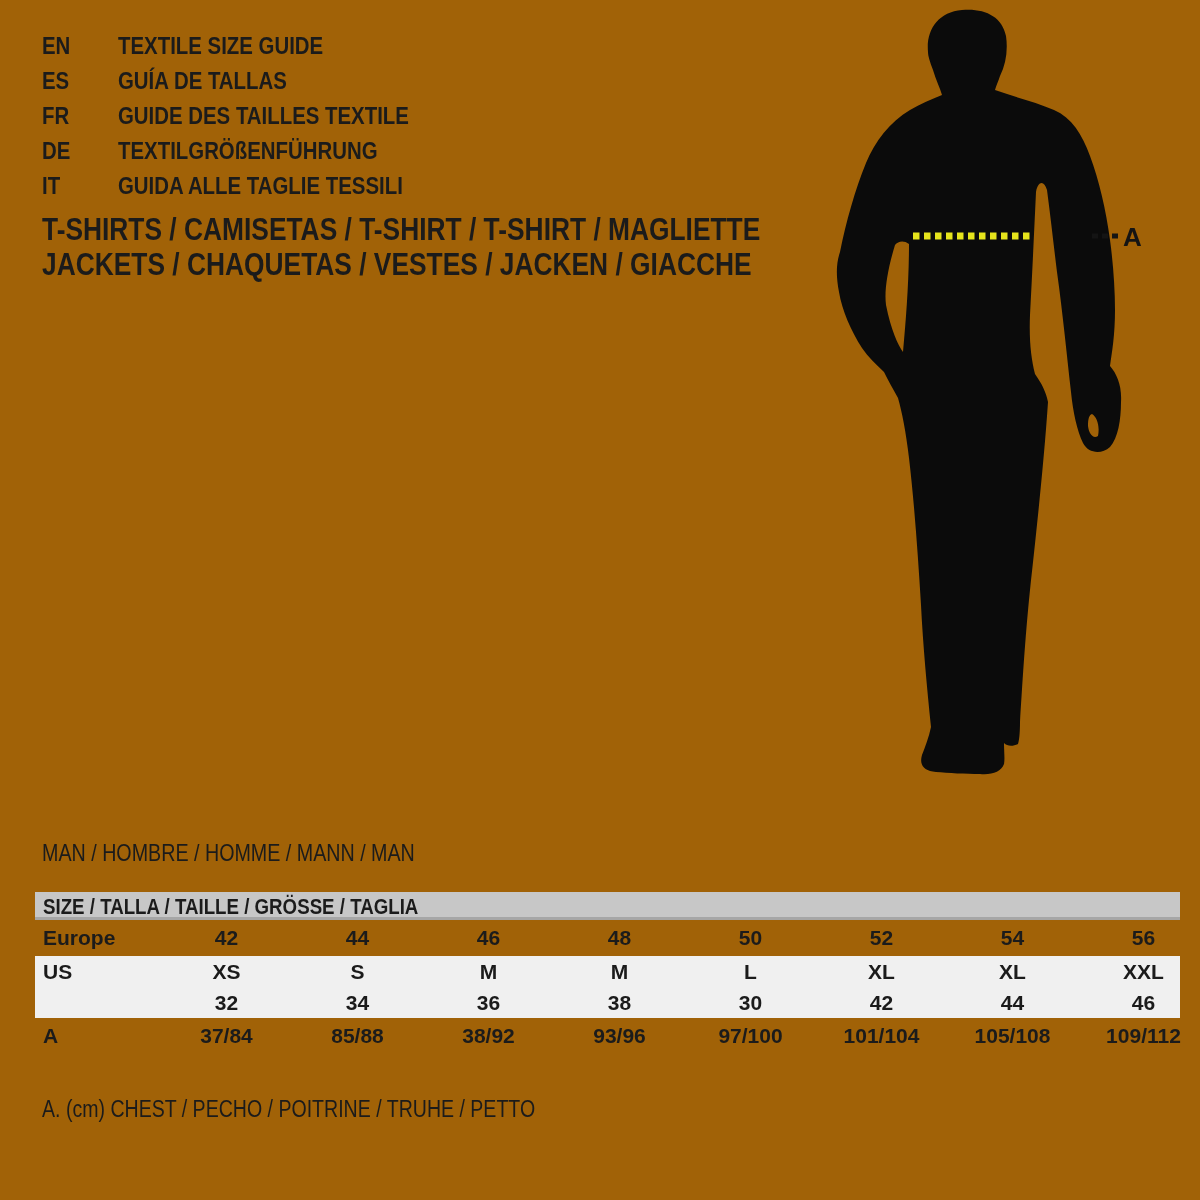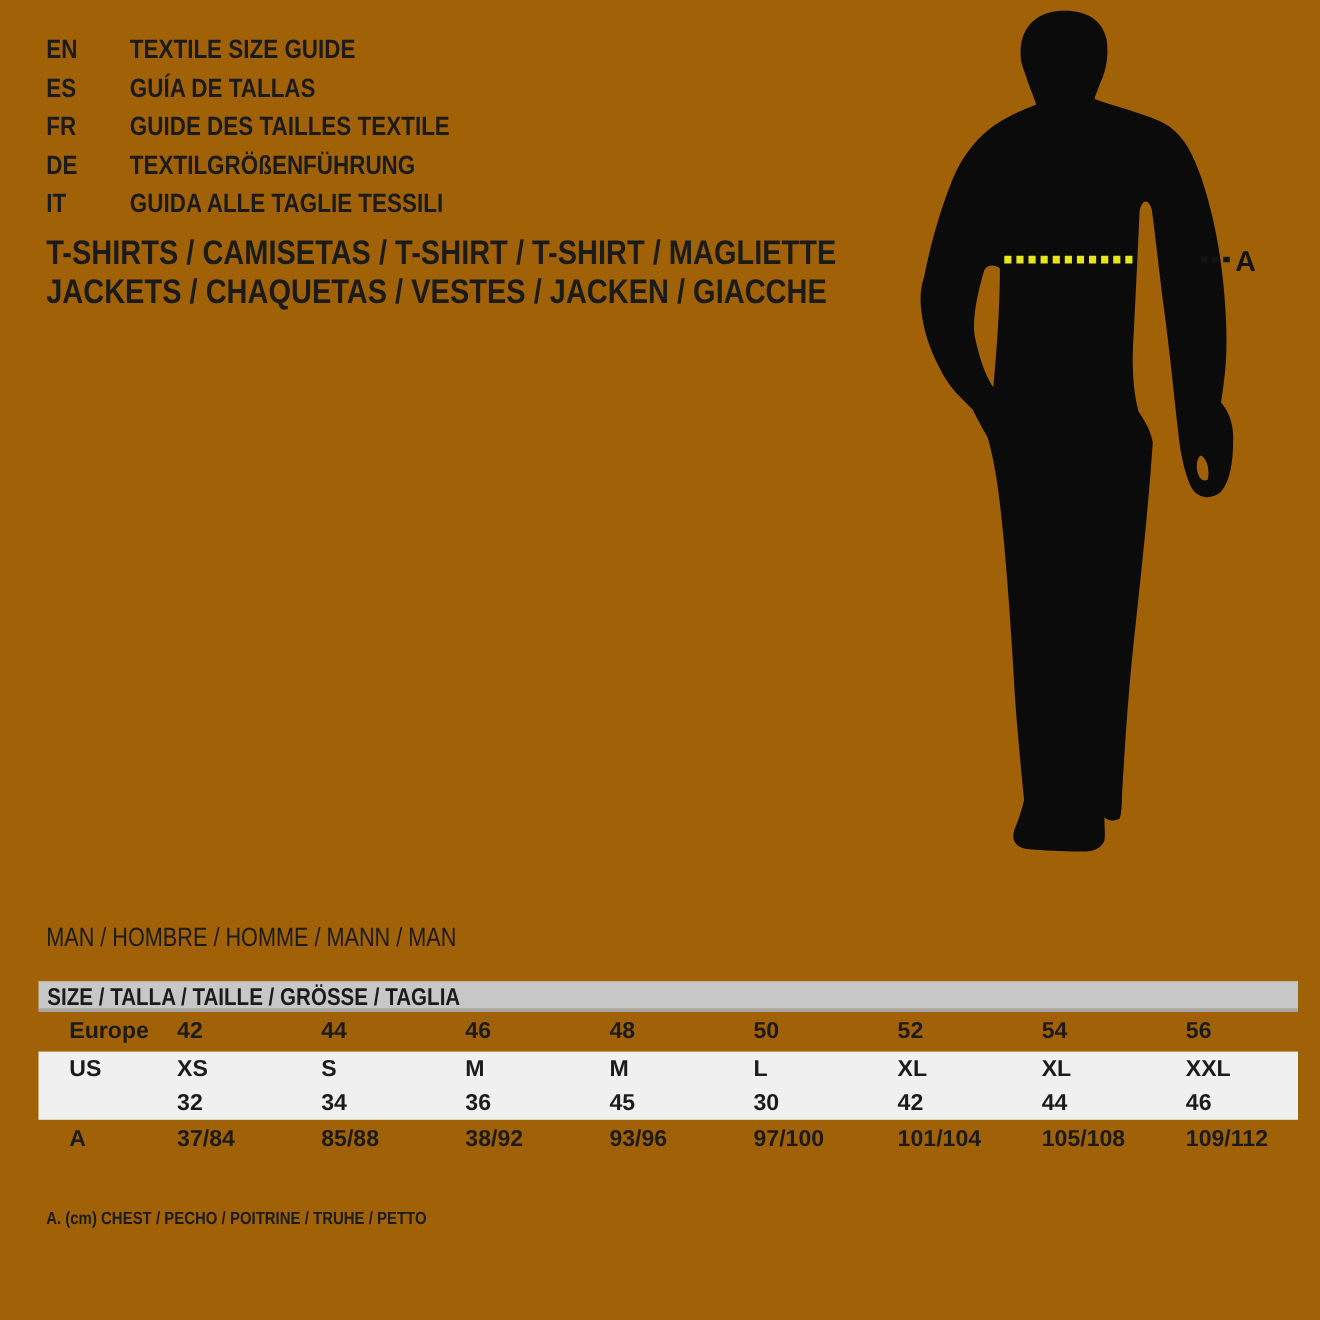--- a/index.html
+++ b/index.html
@@ -22,30 +22,30 @@
   
   #section-title{left:42px;top:840px;height:26px;line-height:26px;font-size:24px;font-weight:normal;}
   
   #size-table{left:35px;top:892px;width:1174px;}
   #table-header{
     height:28px;line-height:29px;font-size:22px;font-weight:bold;padding-left:8px;box-sizing:border-box;
     background-image:linear-gradient(#c7c7c7,#c7c7c7),linear-gradient(#a6a6a6,#a6a6a6);
     background-size:1145px 25px,1145px 3px;background-position:0 0,0 25px;background-repeat:no-repeat;
   }
   .t-row{display:grid;grid-template-columns:126px repeat(8,1fr);font-size:21px;font-weight:bold;}
-  .t-row .cell{text-align:left;overflow:visible;}
-  .t-row .label{text-align:left;padding-left:8px;margin-left:20px;}
+  .t-row .cell{text-align:center;overflow:visible;}
+  .t-row .label{text-align:left;padding-left:8px;}
   .row-h36{height:36px;line-height:36px;}
   .row-h31{height:31px;line-height:31px;}
   #stripe-band{
     background-image:linear-gradient(#f0f0f0,#f0f0f0);
     background-size:1145px 100%;background-repeat:no-repeat;
   }
   
-  #footer-note{left:42px;top:1096px;height:26px;line-height:26px;font-size:16px;font-weight:bold;}
+  #footer-note{left:42px;top:1096px;height:26px;line-height:26px;font-size:23px;font-weight:normal;}
 </style>
 </head>
 <body>
 
 <div id="stage">
 
   <div id="lang-block" class="abs">
     <div class="lang-row">
       <span class="lang-code"><span class="cond">EN</span></span>
       <span><span class="cond">TEXTILE SIZE GUIDE</span></span>
@@ -164,21 +164,21 @@
         <span class="cell">L</span>
         <span class="cell">XL</span>
         <span class="cell">XL</span>
         <span class="cell">XXL</span>
       </div>
       <div class="t-row row-h31">
         <span class="cell label"></span>
         <span class="cell">32</span>
         <span class="cell">34</span>
         <span class="cell">36</span>
-        <span class="cell">45</span>
+        <span class="cell">38</span>
         <span class="cell">30</span>
         <span class="cell">42</span>
         <span class="cell">44</span>
         <span class="cell">46</span>
       </div>
     </div>
 
     <div class="t-row row-h36">
       <span class="cell label">A</span>
       <span class="cell">37/84</span>

